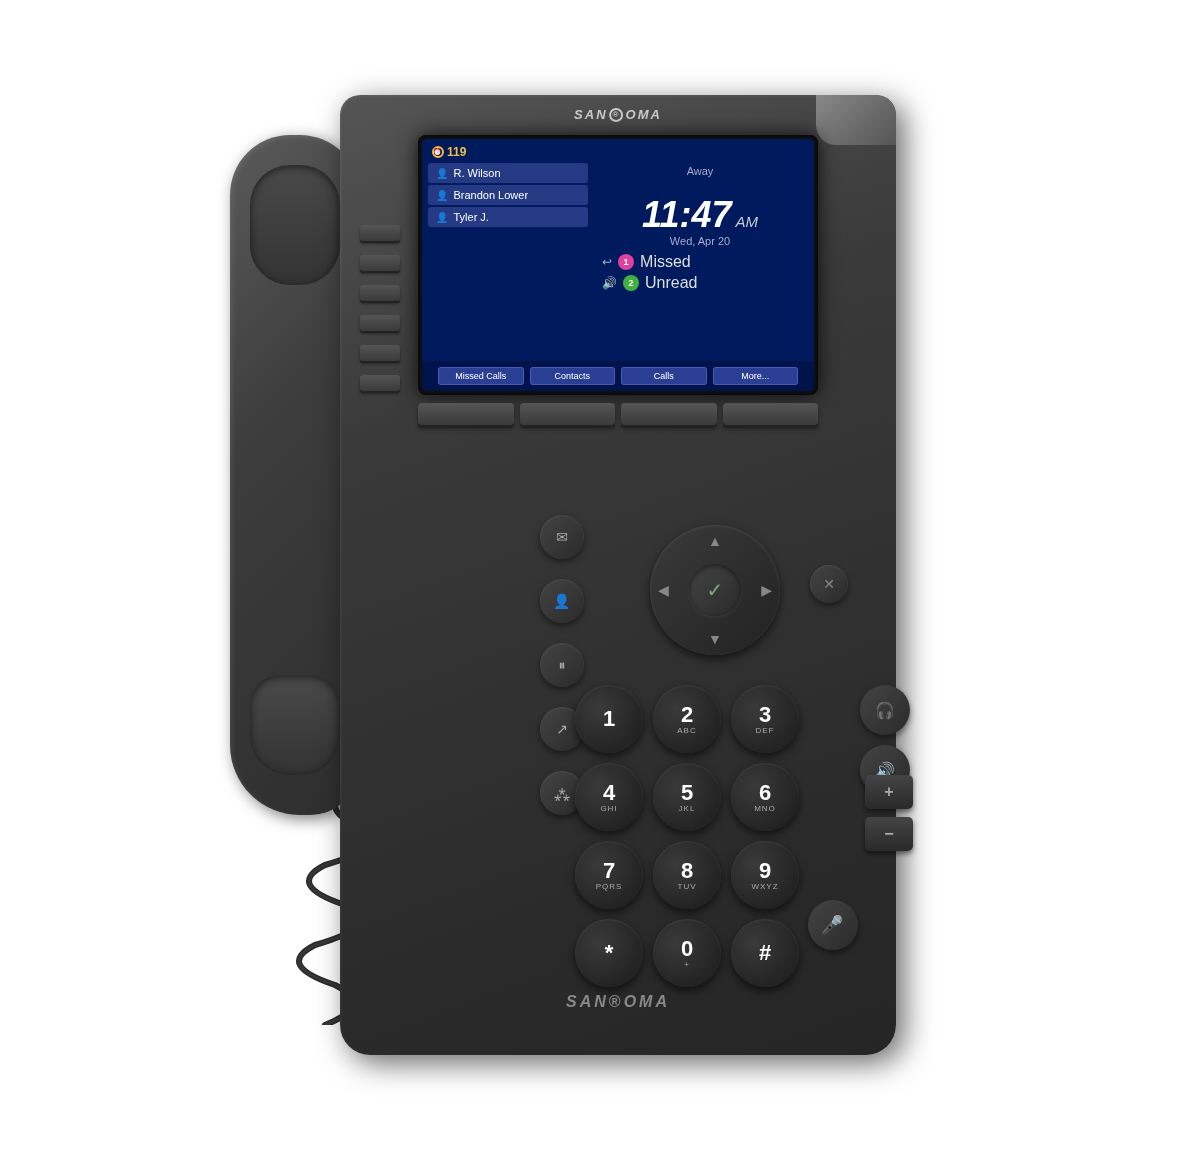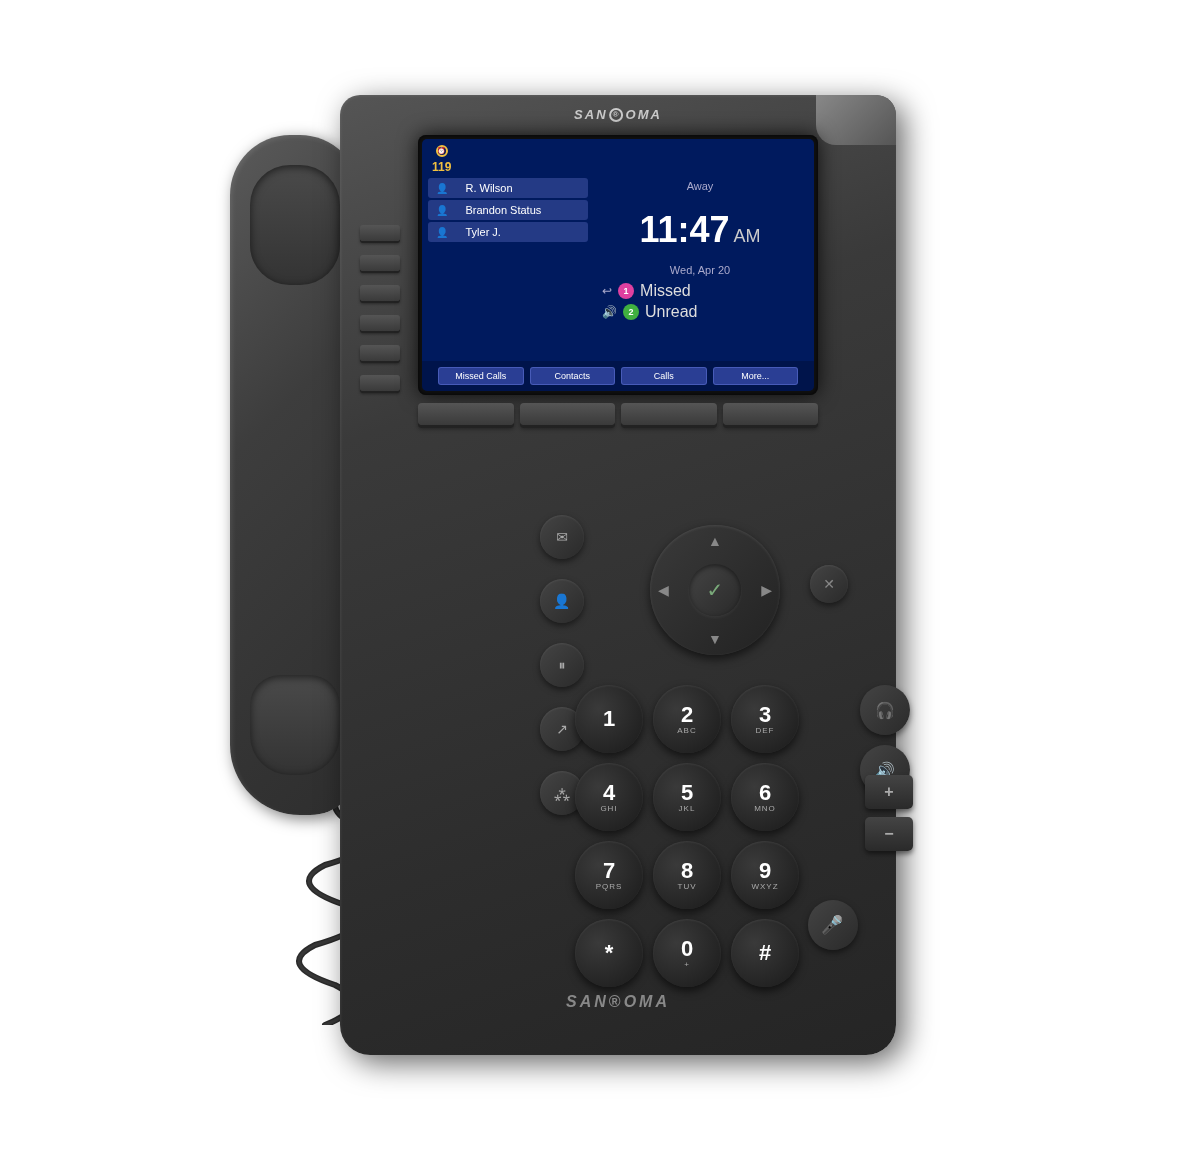--- a/index.html
+++ b/index.html
@@ -142,21 +142,20 @@
       align-items: center;
       gap: 8px;
     }
     .screen-ext {
       color: #f0c040;
       font-size: 12px;
       font-weight: bold;
       display: flex;
       align-items: center;
       gap: 3px;
-      flex-direction: column;
     }
     .screen-ext .clock-icon {
       width: 12px;
       height: 12px;
       border: 2px solid #f0c040;
       border-radius: 50%;
       display: inline-flex;
       align-items: center;
       justify-content: center;
       font-size: 7px;
@@ -188,21 +187,20 @@
       cursor: pointer;
     }
     .contact-icon {
       color: #6adc6a;
       font-size: 10px;
     }
     .contact-name {
       color: #ffffff;
       font-size: 11px;
       font-weight: 500;
-      margin-left: 12px;
     }
 
     
     .screen-right {
       flex: 1;
       display: flex;
       flex-direction: column;
       align-items: center;
       padding-top: 2px;
     }
@@ -212,30 +210,31 @@
       margin-bottom: 20px;
     }
     .clock-display {
       color: #ffffff;
       font-size: 36px;
       font-weight: bold;
       line-height: 1;
       display: flex;
       align-items: baseline;
       gap: 4px;
+      font-style: italic;
     }
     .clock-ampm {
-      font-size: 18px;
+      font-size: 15px;
       color: #cccccc;
       font-weight: normal;
     }
     .clock-date {
       color: #aaaacc;
       font-size: 11px;
-      margin-top: 16px;
+      margin-top: 2px;
       margin-bottom: 6px;
     }
     .notification-row {
       display: flex;
       align-items: center;
       gap: 6px;
       margin-bottom: 3px;
       align-self: flex-start;
       padding-left: 10px;
     }
@@ -571,21 +570,21 @@
 
         <div class="screen-content">
 
           <div class="screen-left">
             <div class="contact-item">
               <span class="contact-icon">👤</span>
               <span class="contact-name">R. Wilson</span>
             </div>
             <div class="contact-item">
               <span class="contact-icon">👤</span>
-              <span class="contact-name">Brandon Status</span>
+              <span class="contact-name">Brandon Lower</span>
             </div>
             <div class="contact-item">
               <span class="contact-icon">👤</span>
               <span class="contact-name">Tyler J.</span>
             </div>
           </div>
 
           <div class="screen-right">
             <div class="status-text">Away</div>
             <div class="clock-display">

